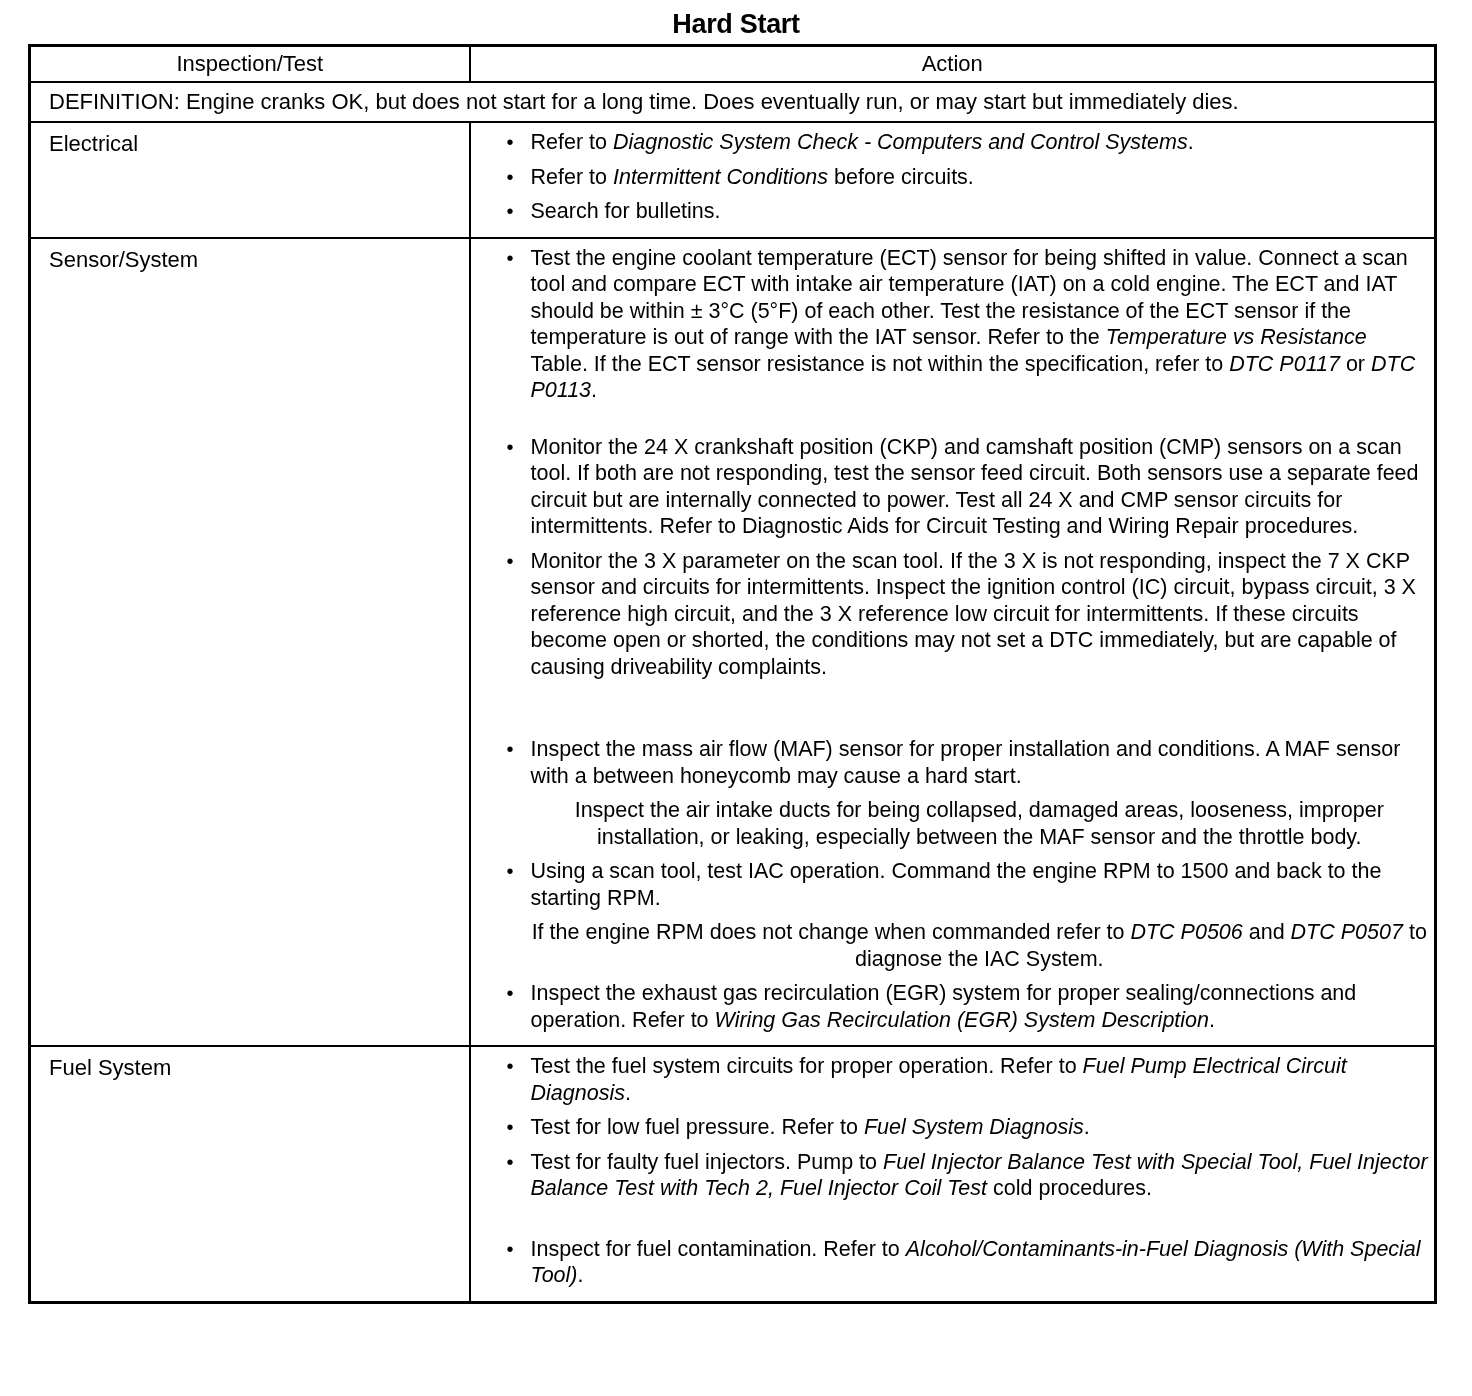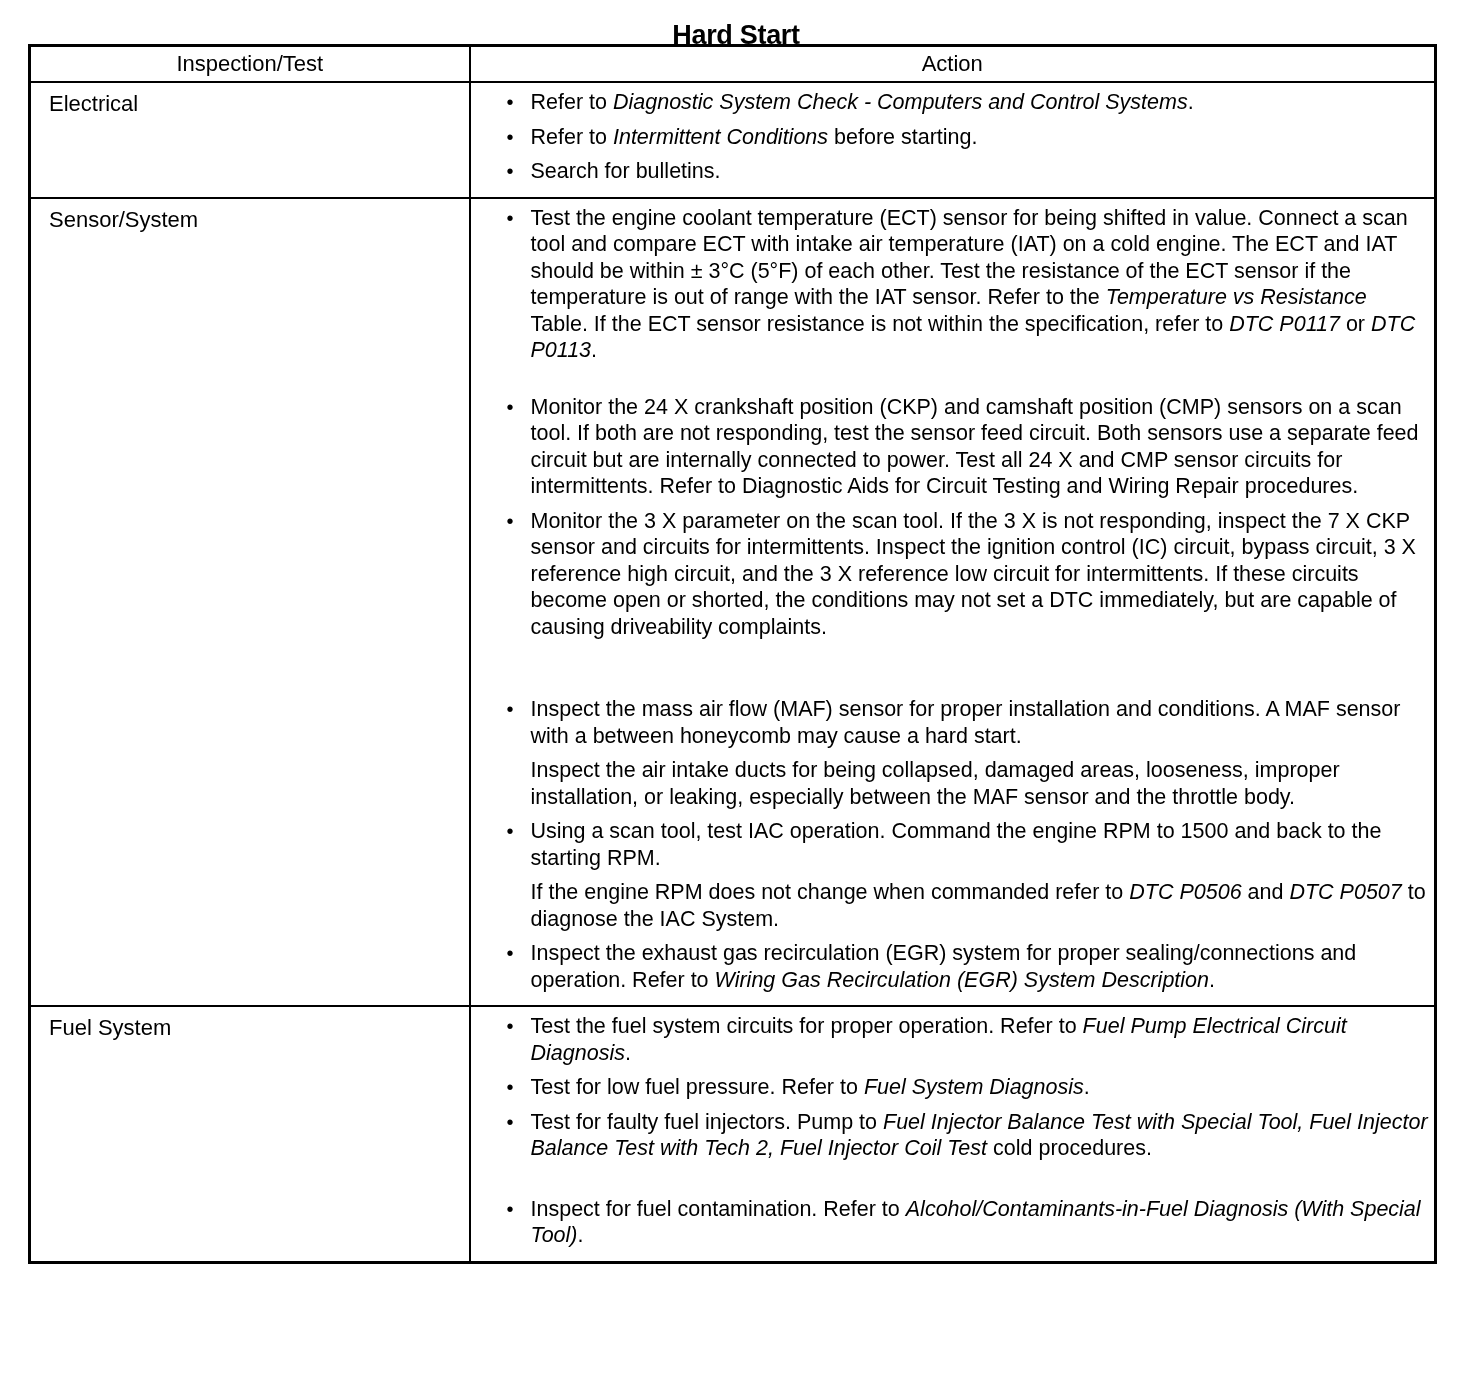--- a/index.html
+++ b/index.html
@@ -1,61 +1,64 @@
 <!DOCTYPE html>
 <html><head>
 <meta charset="utf-8">
 <style>
   html, body { margin: 0; padding: 0; background: #ffffff; }
   body { width: 1472px; height: 1396px; position: relative; overflow: hidden;
          font-family: "Liberation Sans", sans-serif; color: #000; }
-  .title { position: absolute; top: 20px; left: 0; width: 1472px; text-align: center;
+  .title { position: absolute; top: 9px; left: 0; width: 1472px; text-align: center;
            font-weight: bold; font-size: 27px; letter-spacing: -0.3px; }
   table.main { position: absolute; left: 28px; top: 44px; width: 1409px;
                border-collapse: collapse; border: 3px solid #000; table-layout: fixed; }
   table.main td, table.main th { border: 2px solid #000; vertical-align: top; padding: 0; }
   th { font-weight: normal; font-size: 22px; text-align: center; height: 34px; line-height: 34px; }
   .col1 { width: 440px; }
   .def { font-size: 22px; padding: 4px 0 4px 18px !important; height: 30px; line-height: 30px; }
   .cat { font-size: 22px; padding: 8px 0 0 18px !important; }
   ul.bullets { list-style: none; margin: 0; padding: 6px 6px 4px 36px; }
   ul.bullets li { position: relative; padding-left: 24px; font-size: 21.5px; line-height: 26.5px;
                   margin-bottom: 8px; }
   ul.bullets li .dot { position: absolute; left: 0; top: 0; font-size: 20px; }
-  .para { margin-top: 8px; }
+  .para { margin-top: 8px; text-align: center; }
   i { }
 </style>
 </head>
 <body>
 
 <div class="title">Hard Start</div>
 
 <table class="main">
   <colgroup>
       <col class="col1">
       <col>
     </colgroup>
   <thead>
     <tr>
       <th>Inspection/Test</th>
       <th>Action</th>
     </tr>
   </thead>
   <tbody id="tbody">
+    <tr>
+      <td colspan="2" class="def">DEFINITION: Engine cranks OK, but does not start for a long time. Does eventually run, or may start but immediately dies.</td>
+    </tr>
   <tr>
         <td class="cat">Electrical</td>
         <td>
           <ul class="bullets">
             <li>
               <span class="dot">•</span>
               <div><span>Refer to </span><i>Diagnostic System Check - Computers and Control Systems</i><span>.</span></div>
             </li>
             <li>
               <span class="dot">•</span>
-              <div><span>Refer to </span><i>Intermittent Conditions</i><span> before starting.</span></div>
+              <div><span>Refer to </span><i>Intermittent Conditions</i><span> before circuits.</span></div>
             </li>
             <li>
               <span class="dot">•</span>
               <div><span>Search for bulletins.</span></div>
             </li>
           </ul>
         </td>
       </tr>
       <tr>
         <td class="cat">Sensor/System</td>

